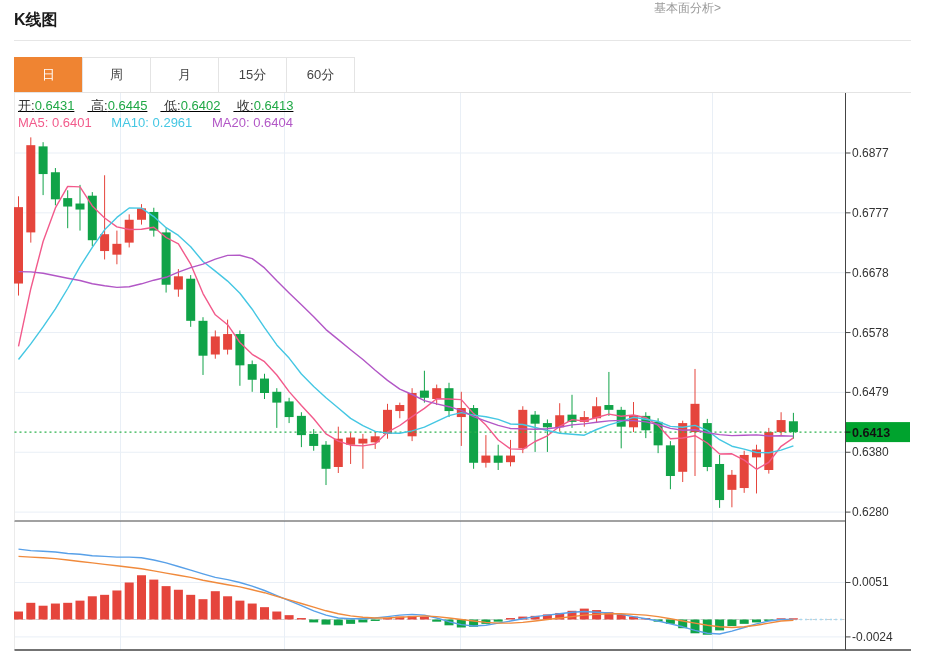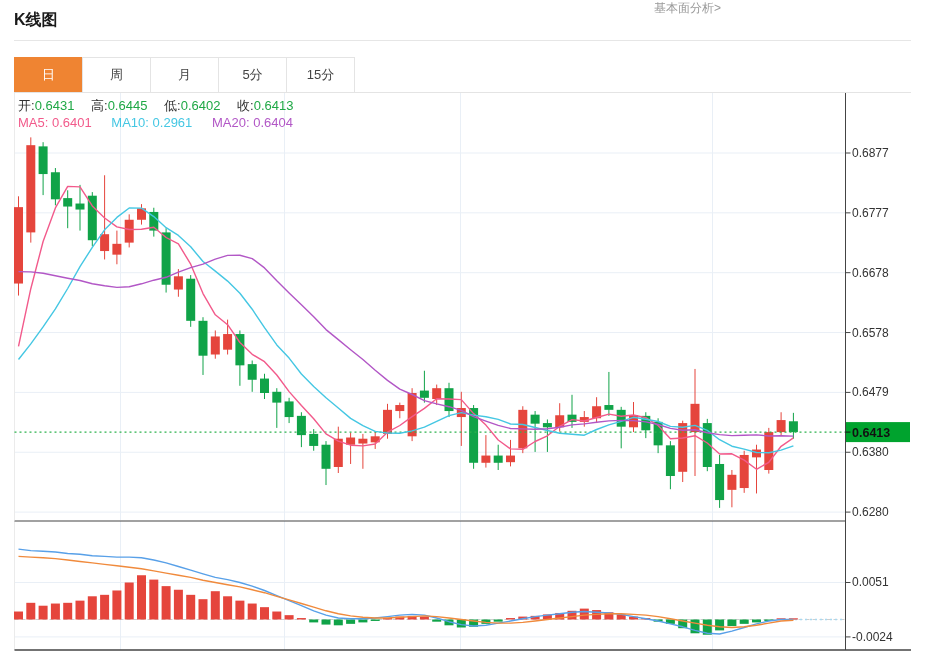--- a/index.html
+++ b/index.html
@@ -6,21 +6,21 @@
   html,body { width:925px; height:653px; background:#fff; font-family:"Liberation Sans","DejaVu Sans",sans-serif; overflow:hidden; }
   .page { position:relative; width:735px; height:653px; background:#fff; }
   .hdr-title { position:absolute; left:14px; top:10px; font-size:16px; font-weight:bold; color:#1a1a1a; }
   .hdr-link { position:absolute; right:14px; top:0; font-size:12px; color:#999; cursor:pointer; text-decoration:none; }
   .hdr-divider { position:absolute; left:14px; top:40px; width:897px; height:0; border-top:1px solid #e6e6e6; }
   .tabs { position:absolute; left:14px; top:57px; display:flex; }
   .tab { width:69px; height:36px; line-height:34px; text-align:center; font-size:13px; color:#444; background:#fff; border:1px solid #e4e4e4; margin-left:-1px; cursor:pointer; }
   .tab:first-child { margin-left:0; }
   .tab.active { background:#ef8432; border-color:#ef8432; color:#fff; }
   .tabbar-bottom { position:absolute; left:14px; top:92px; width:897px; height:0; border-top:1px solid #e4e4e4; }
-  .legend1 { position:absolute; left:18px; top:97px; font-size:13px; white-space:nowrap; z-index:5; }
+  .legend1 { position:absolute; left:18px; top:97px; font-size:13px; white-space:nowrap; z-index:5;text-decoration:underline; }
   .legend1 .lbl { color:#333; }
   .legend1 .val { color:#1fa845; margin-right:13px; }
   .legend2 { position:absolute; left:18px; top:115px; font-size:13px; white-space:nowrap; z-index:5; }
   .legend2 .ma { margin-right:16px;text-align:center; }
   .legend-macd { position:absolute; left:25px; top:527px; font-size:12.5px; white-space:nowrap; z-index:5; }
   .legend-macd .itm { margin-right:22px; }
   svg { position:absolute; left:0; display:block; }
   #main-svg { top:93px; }
   #macd-svg { top:520px; }
 </style>
@@ -30,22 +30,22 @@
 <div class="page">
 
   <div class="hdr-title">K线图</div>
   <a class="hdr-link">基本面分析&gt;</a>
   <div class="hdr-divider"></div>
 
   <div class="tabs">
     <div class="tab active">日</div>
     <div class="tab">周</div>
     <div class="tab">月</div>
-    <div class="tab">5分</div>
     <div class="tab">15分</div>
+    <div class="tab">60分</div>
   </div>
   <div class="tabbar-bottom"></div>
 
   <div class="legend1">
     <span class="lbl">开:</span><span class="val">0.6431</span>
     <span class="lbl">高:</span><span class="val">0.6445</span>
     <span class="lbl">低:</span><span class="val">0.6402</span>
     <span class="lbl">收:</span><span class="val">0.6413</span>
   </div>
   <div class="legend2">

